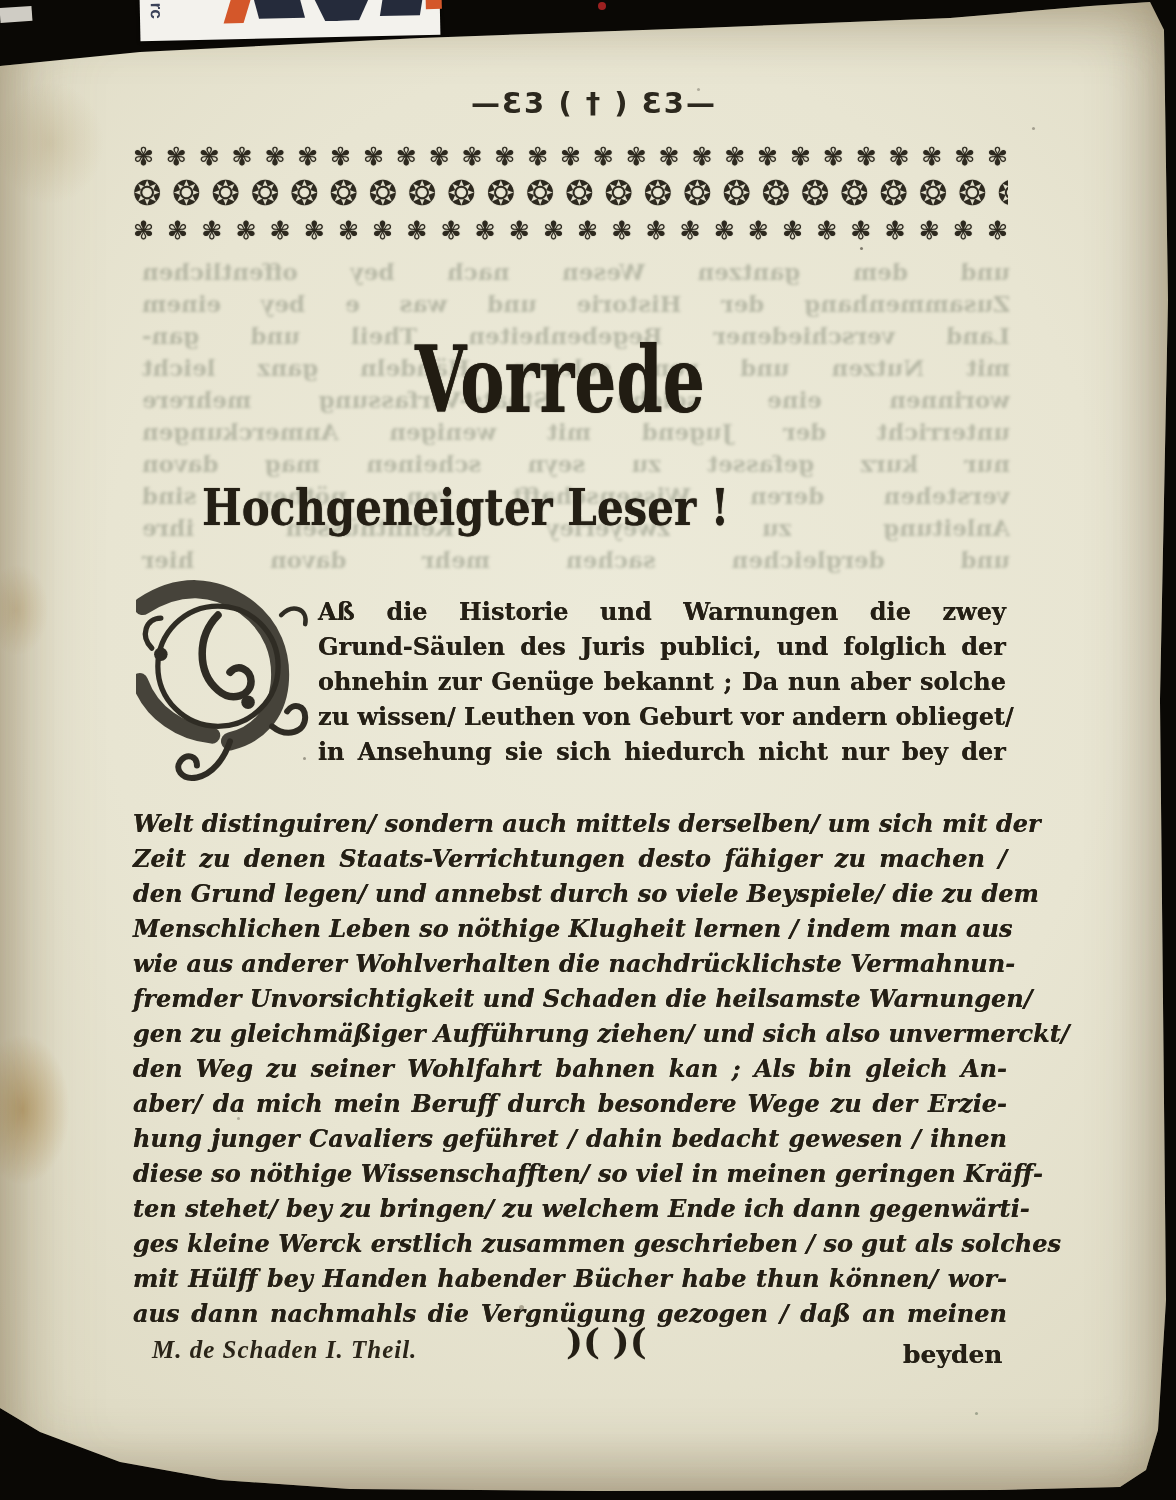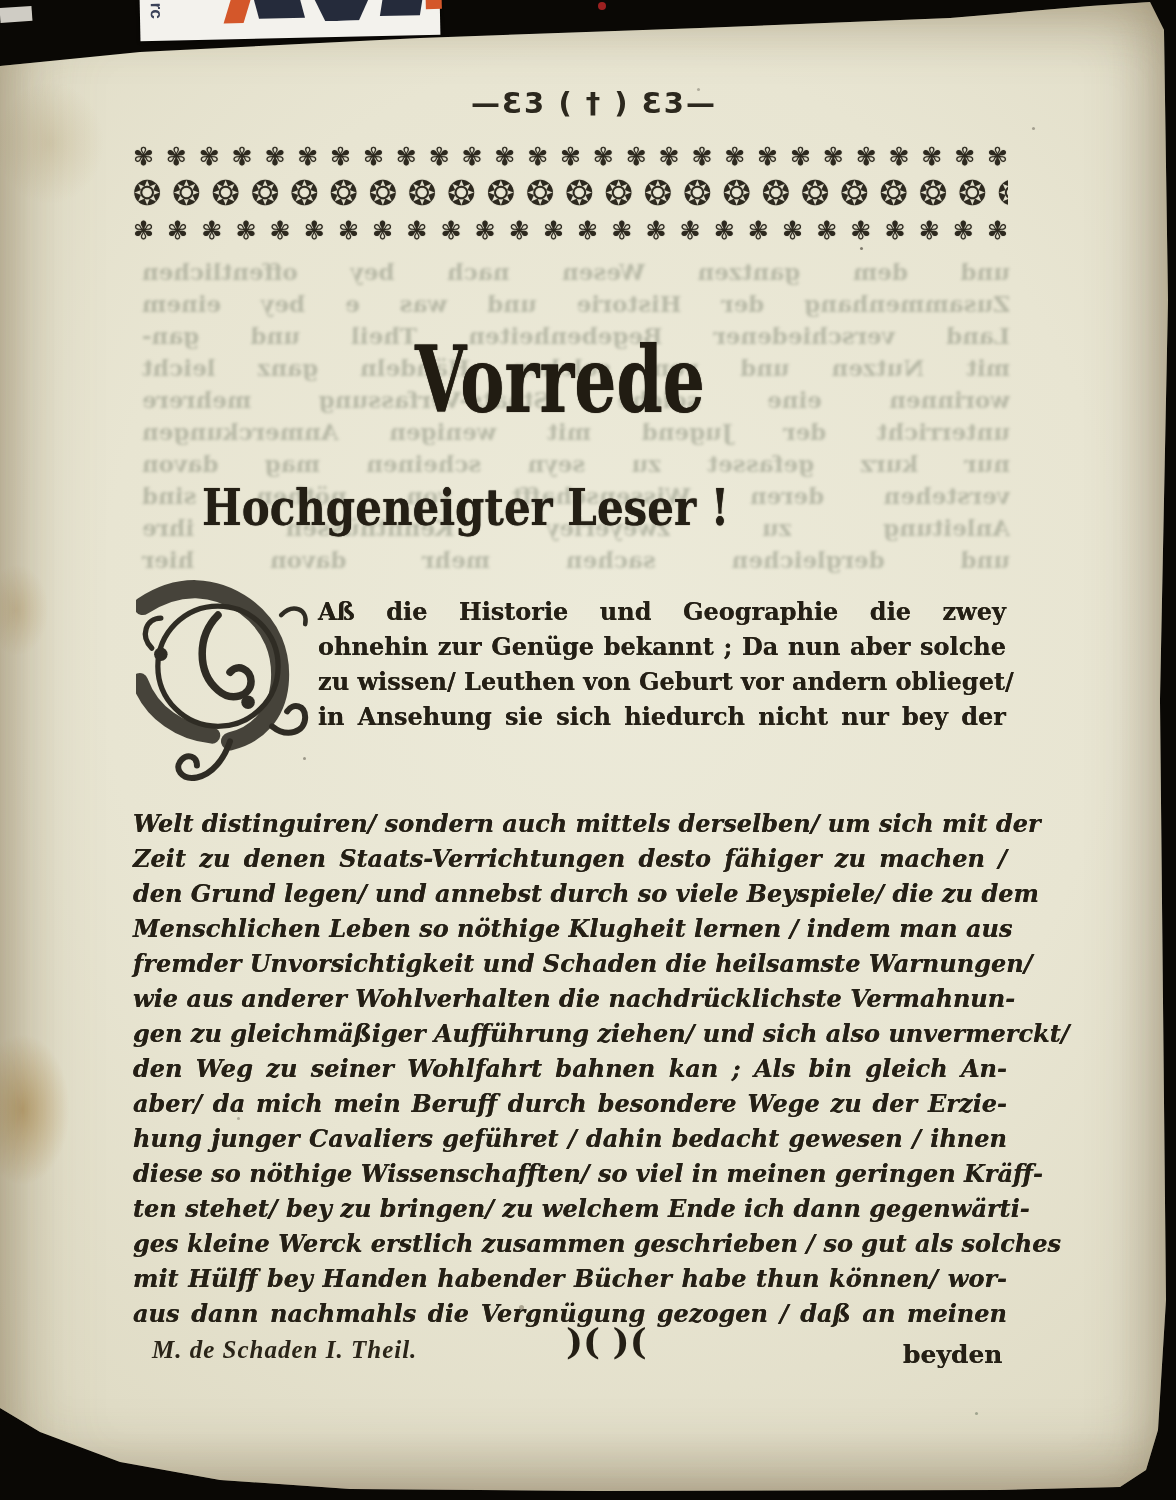--- a/index.html
+++ b/index.html
@@ -136,33 +136,34 @@
         <circle cx="16" cy="52" r="4.5" fill="#2f2c24" stroke="none"></circle>
         <circle cx="74" cy="84" r="4.5" fill="#2f2c24" stroke="none"></circle>
         <path d="M62,110 C58,122 50,132 40,134 C30,136 24,128 30,122 C34,118 40,120 40,126" stroke-width="4"></path>
         <path d="M90,100 C100,108 112,104 112,94 C112,86 104,84 100,90" stroke-width="4"></path>
         <path d="M96,26 C104,18 114,22 112,32" stroke-width="3"></path>
       </g>
     </svg>
     <span class="sr">D</span>
 
     <div class="ind-block">
-      <div class="line">Aß die Historie und Geographie die zwey</div>
+      <div class="line">Aß die Historie und Warnungen die zwey</div>
+      <div class="line">Grund-Säulen des Juris publici, und folglich der</div>
       <div class="line">ohnehin zur Genüge bekannt ;  Da nun aber solche</div>
       <div class="line">zu wissen/ Leuthen von Geburt vor andern oblieget/</div>
       <div class="line">in Ansehung sie sich hiedurch nicht nur bey der</div>
     </div>
 
     <div class="full-block">
       <div class="line">Welt distinguiren/ sondern auch mittels derselben/ um sich mit der</div>
       <div class="line">Zeit zu denen Staats-Verrichtungen desto fähiger zu machen /</div>
       <div class="line">den Grund legen/ und annebst durch so viele Beyspiele/ die zu dem</div>
       <div class="line">Menschlichen Leben so nöthige Klugheit lernen / indem man aus</div>
+      <div class="line">wie aus anderer Wohlverhalten die nachdrücklichste Vermahnun-</div>
       <div class="line">fremder Unvorsichtigkeit und Schaden die heilsamste Warnungen/</div>
-      <div class="line">wie aus anderer Wohlverhalten die nachdrücklichste Vermahnun-</div>
       <div class="line">gen zu gleichmäßiger Aufführung ziehen/ und sich also unvermerckt/</div>
       <div class="line">den Weg zu seiner Wohlfahrt bahnen kan ;  Als bin gleich An-</div>
       <div class="line">aber/ da mich mein Beruff durch besondere Wege zu der Erzie-</div>
       <div class="line">hung junger Cavaliers geführet / dahin bedacht gewesen / ihnen</div>
       <div class="line">diese so nöthige Wissenschafften/ so viel in meinen geringen Kräff-</div>
       <div class="line">ten stehet/ bey zu bringen/ zu welchem Ende ich dann gegenwärti-</div>
       <div class="line">ges kleine Werck erstlich zusammen geschrieben / so gut als solches</div>
       <div class="line">mit Hülff bey Handen habender Bücher habe thun können/ wor-</div>
       <div class="line">aus dann nachmahls die Vergnügung gezogen / daß an meinen</div>
     </div>

